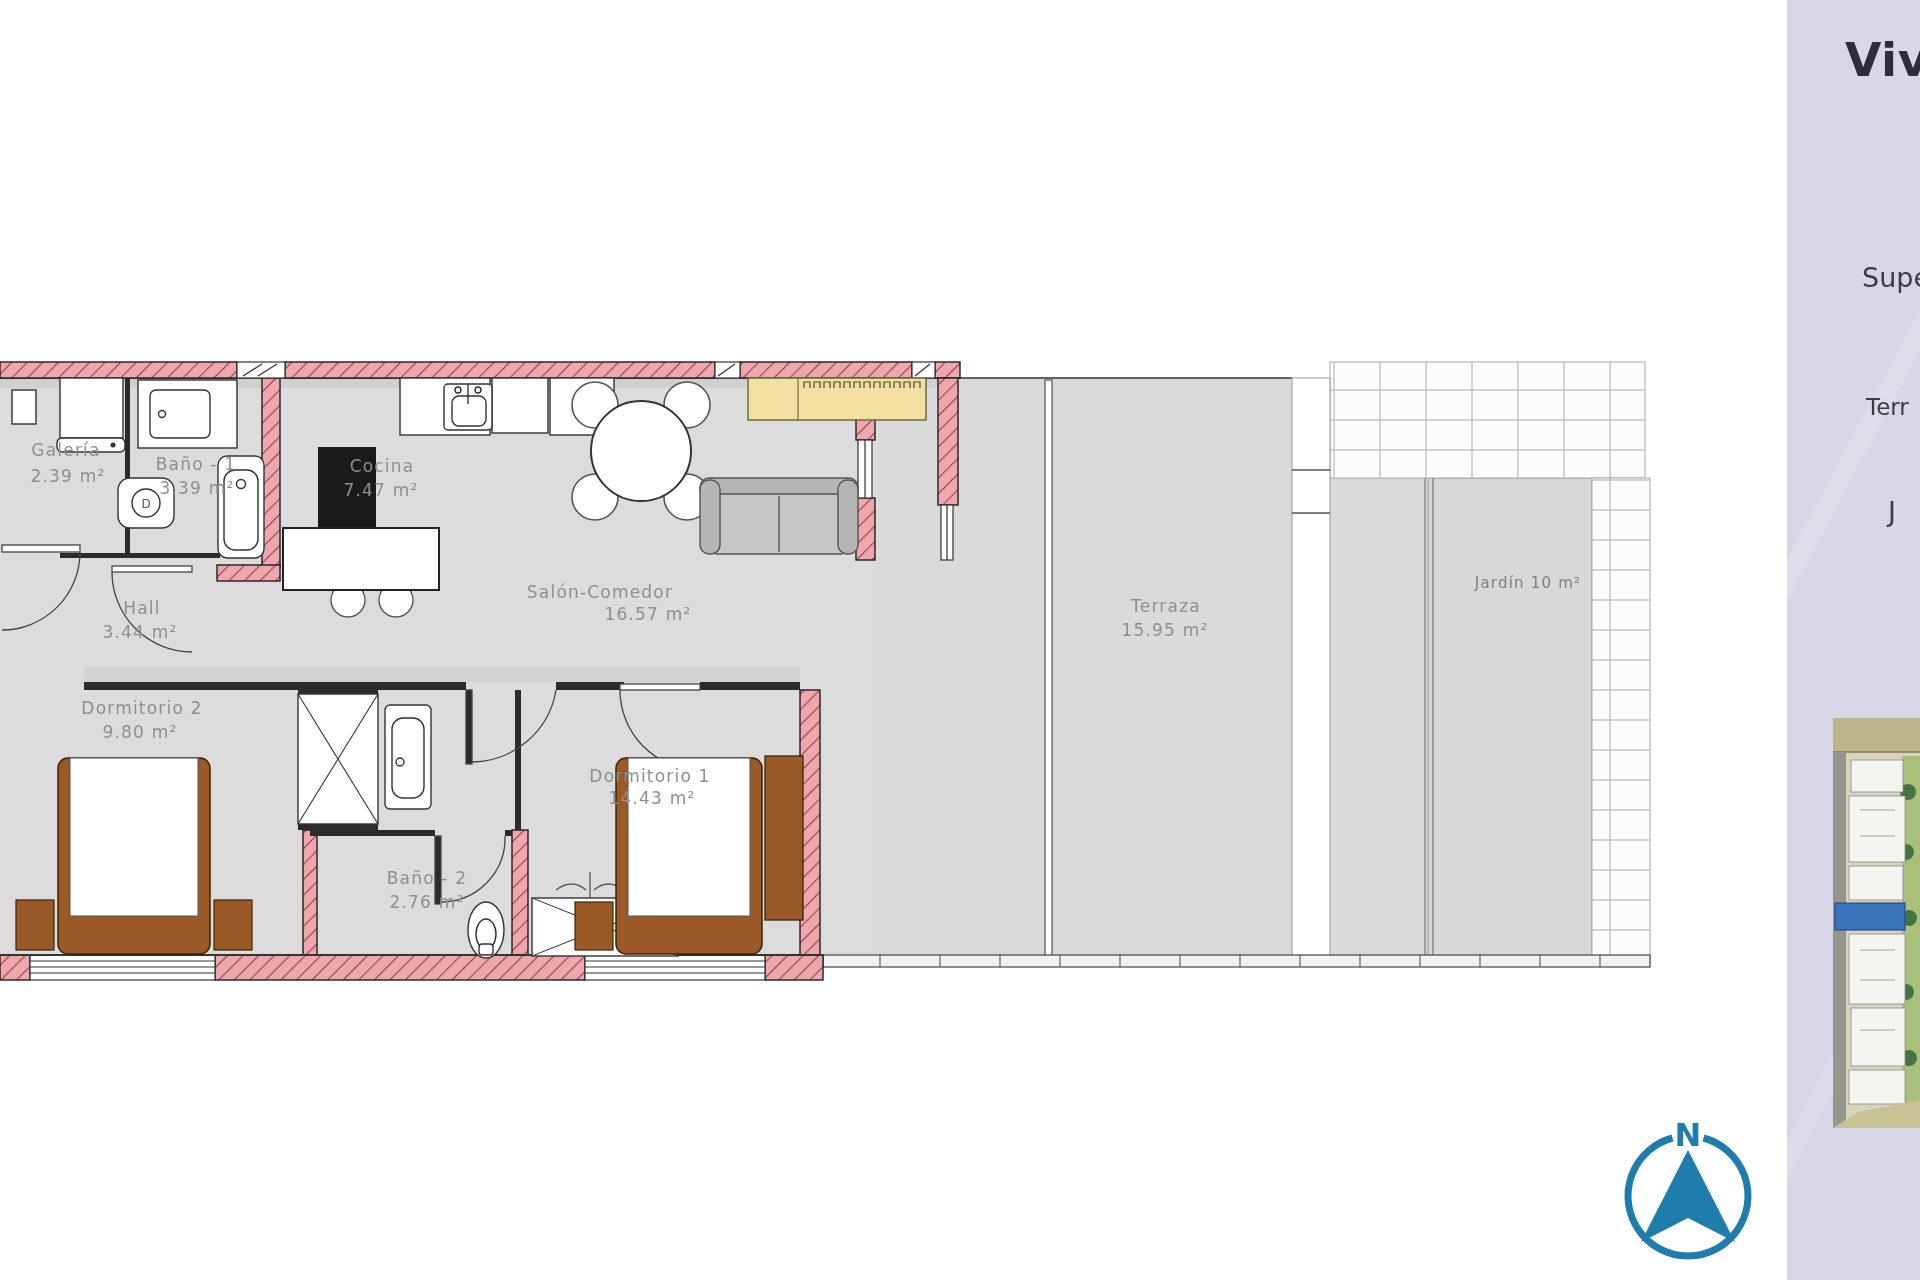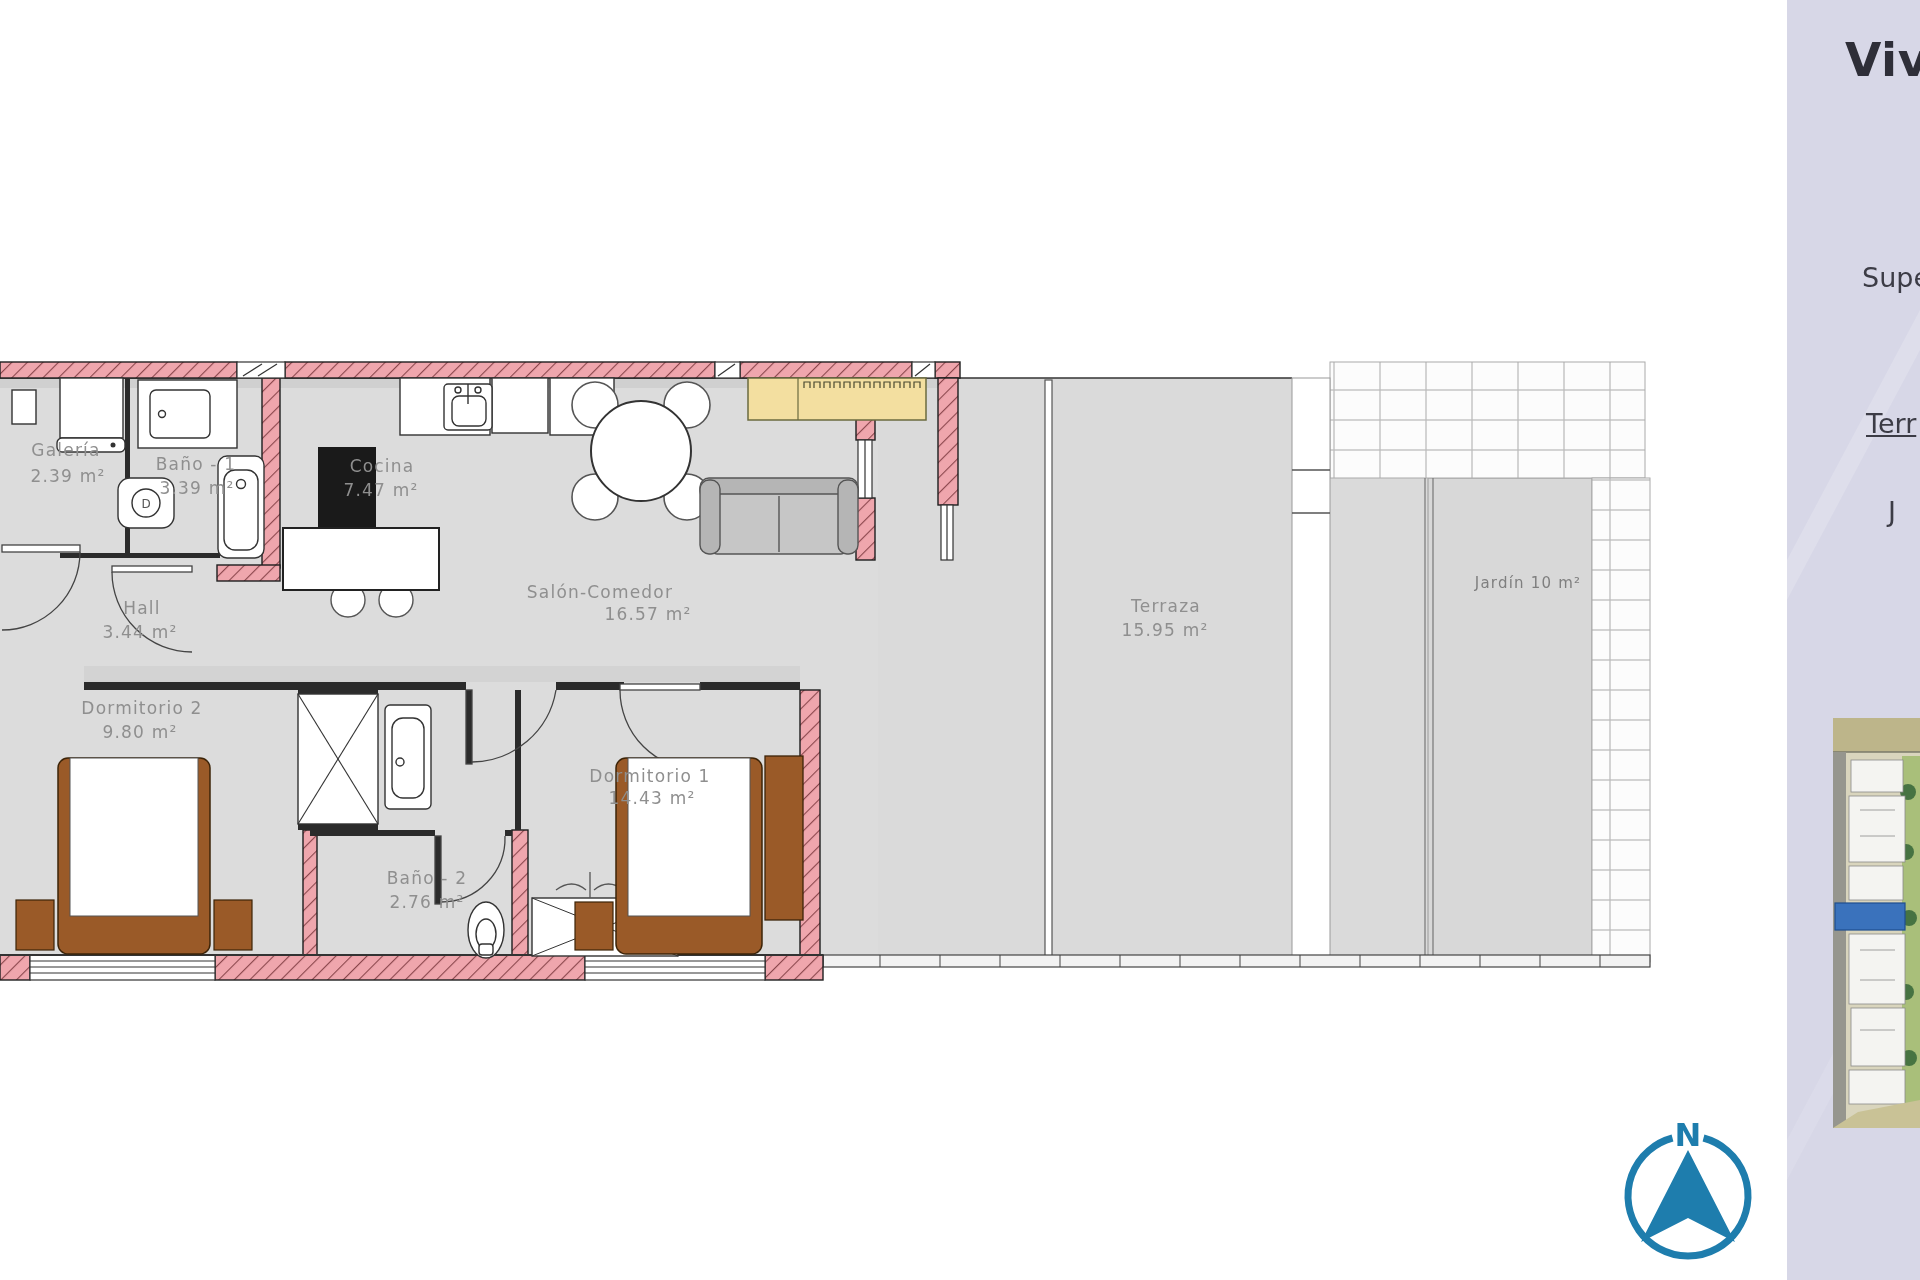--- a/index.html
+++ b/index.html
@@ -4,21 +4,21 @@
 <style>
   html,body{margin:0;padding:0;background:#ffffff;}
   #stage{position:relative;width:1920px;height:1280px;overflow:hidden;background:#ffffff;
          font-family:"DejaVu Sans",sans-serif;}
   #plan-svg{position:absolute;left:0;top:0;}
   .rl{font-family:"DejaVu Sans",sans-serif;font-size:17px;fill:#8f8f8f;letter-spacing:1.2px;text-anchor:middle;}
   .rl-small{font-size:15px;fill:#7f7f7f;}
   .panel-text{position:absolute;white-space:nowrap;color:#3c3c46;font-family:"DejaVu Sans",sans-serif;}
   .panel-title{left:1845px;top:32px;font-size:47px;font-weight:700;color:#2e2e38;letter-spacing:0.5px;}
   .panel-line-1{left:1862px;top:262px;font-size:27px;}
-  .panel-line-2{left:1866px;top:408px;font-size:27px;text-decoration:underline;}
+  .panel-line-2{left:1866px;top:394px;font-size:23px;}
   .panel-line-3{left:1888px;top:496px;font-size:27px;}
   .compass-n{font-family:"DejaVu Sans",sans-serif;font-weight:700;font-size:32px;text-anchor:middle;}
   .d-mark{font-family:"DejaVu Sans",sans-serif;font-size:12px;fill:#555;text-anchor:middle;}
 </style>
 </head>
 <body>
 
 <div id="stage">
 
 <svg id="plan-svg" width="1920" height="1280" viewBox="0 0 1920 1280">

